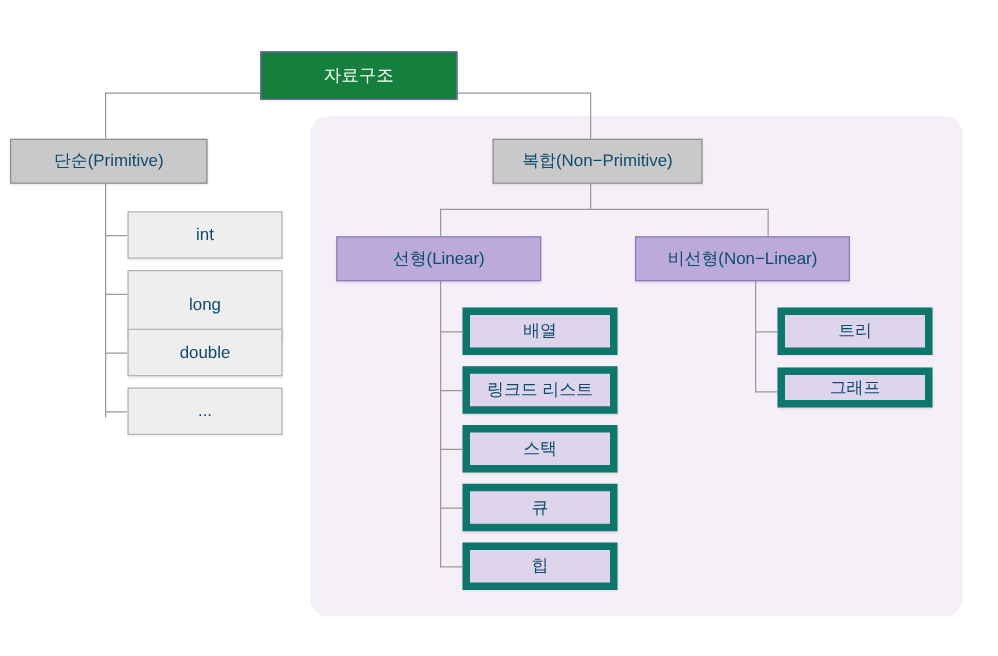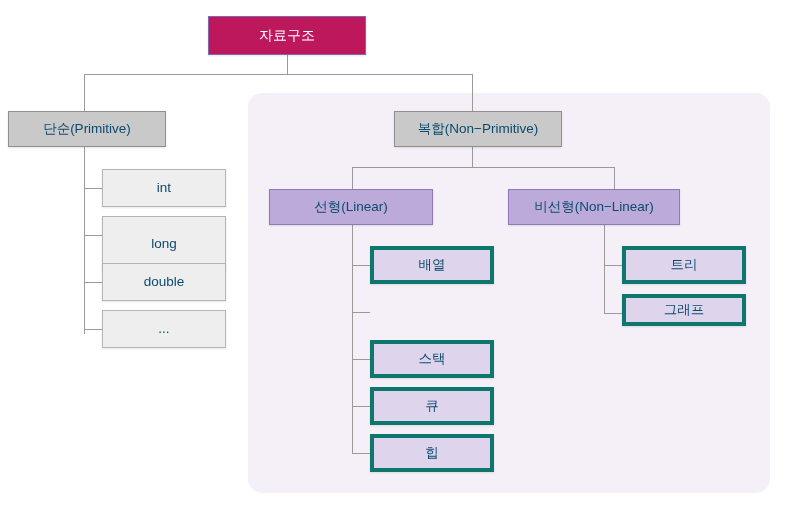--- a/index.html
+++ b/index.html
@@ -27,24 +27,25 @@
     align-items: center;
     justify-content: center;
     text-align: center;
     color: #0c4a6e;
     line-height: 1.15;
     white-space: nowrap;
     box-shadow: 0 1px 2px rgba(0,0,0,0.10);
   }
   
   .n-root {
-    background: #be185d;
+    background: #15803d;
     border: 1px solid #7f68ab;
     color: #ffffff;
     font-size: 14px;
+    margin-top: 25px;
   }
   
   .n-gray {
     background: #c9c9c9;
     border: 1px solid #8f8f8f;
     font-size: 13.5px;
   }
   
   .n-gray-leaf {
     background: #eeeeee;
@@ -53,21 +54,21 @@
   }
   
   .n-purple {
     background: #bcaada;
     border: 1px solid #8e79bd;
     font-size: 13.5px;
   }
   
   .n-purple-leaf {
     background: #ded5ec;
-    border: 4px solid #0f766e;
+    border: 6px solid #0f766e;
     font-size: 13.5px;
   }
   .line {
     position: absolute;
     background: #9a9a9a;
   }
   .line.h { height: 1px; }
   .line.v { width: 1px; }
 </style>
 </head>
@@ -120,20 +121,21 @@
   <div class="node n-gray-leaf" style="left:102px; top:310px; width:124px; height:38px;">...</div>
 
   <div class="node n-purple" style="left:269px; top:189px; width:164px; height:36px;">선형(Linear)</div>
 
   <div class="node n-gray" style="left:394px; top:111px; width:168px; height:36px;">복합(Non−Primitive)</div>
 
   <div class="node n-purple" style="left:508px; top:189px; width:172px; height:36px;">비선형(Non−Linear)</div>
 
   <div class="node n-purple-leaf" style="left:370px; top:246px; width:124px; height:38px;">배열</div>
 
+  <div class="node n-purple-leaf" style="left:370px; top:293px; width:124px; height:38px;">링크드 리스트</div>
 
   <div class="node n-purple-leaf" style="left:370px; top:340px; width:124px; height:38px;">스택</div>
 
   <div class="node n-purple-leaf" style="left:370px; top:387px; width:124px; height:38px;">큐</div>
 
   <div class="node n-purple-leaf" style="left:370px; top:434px; width:124px; height:38px;">힙</div>
 
   <div class="node n-purple-leaf" style="left:622px; top:246px; width:124px; height:38px;">트리</div>
 
   <div class="node n-purple-leaf" style="left:622px; top:294px; width:124px; height:32px;">그래프</div>

